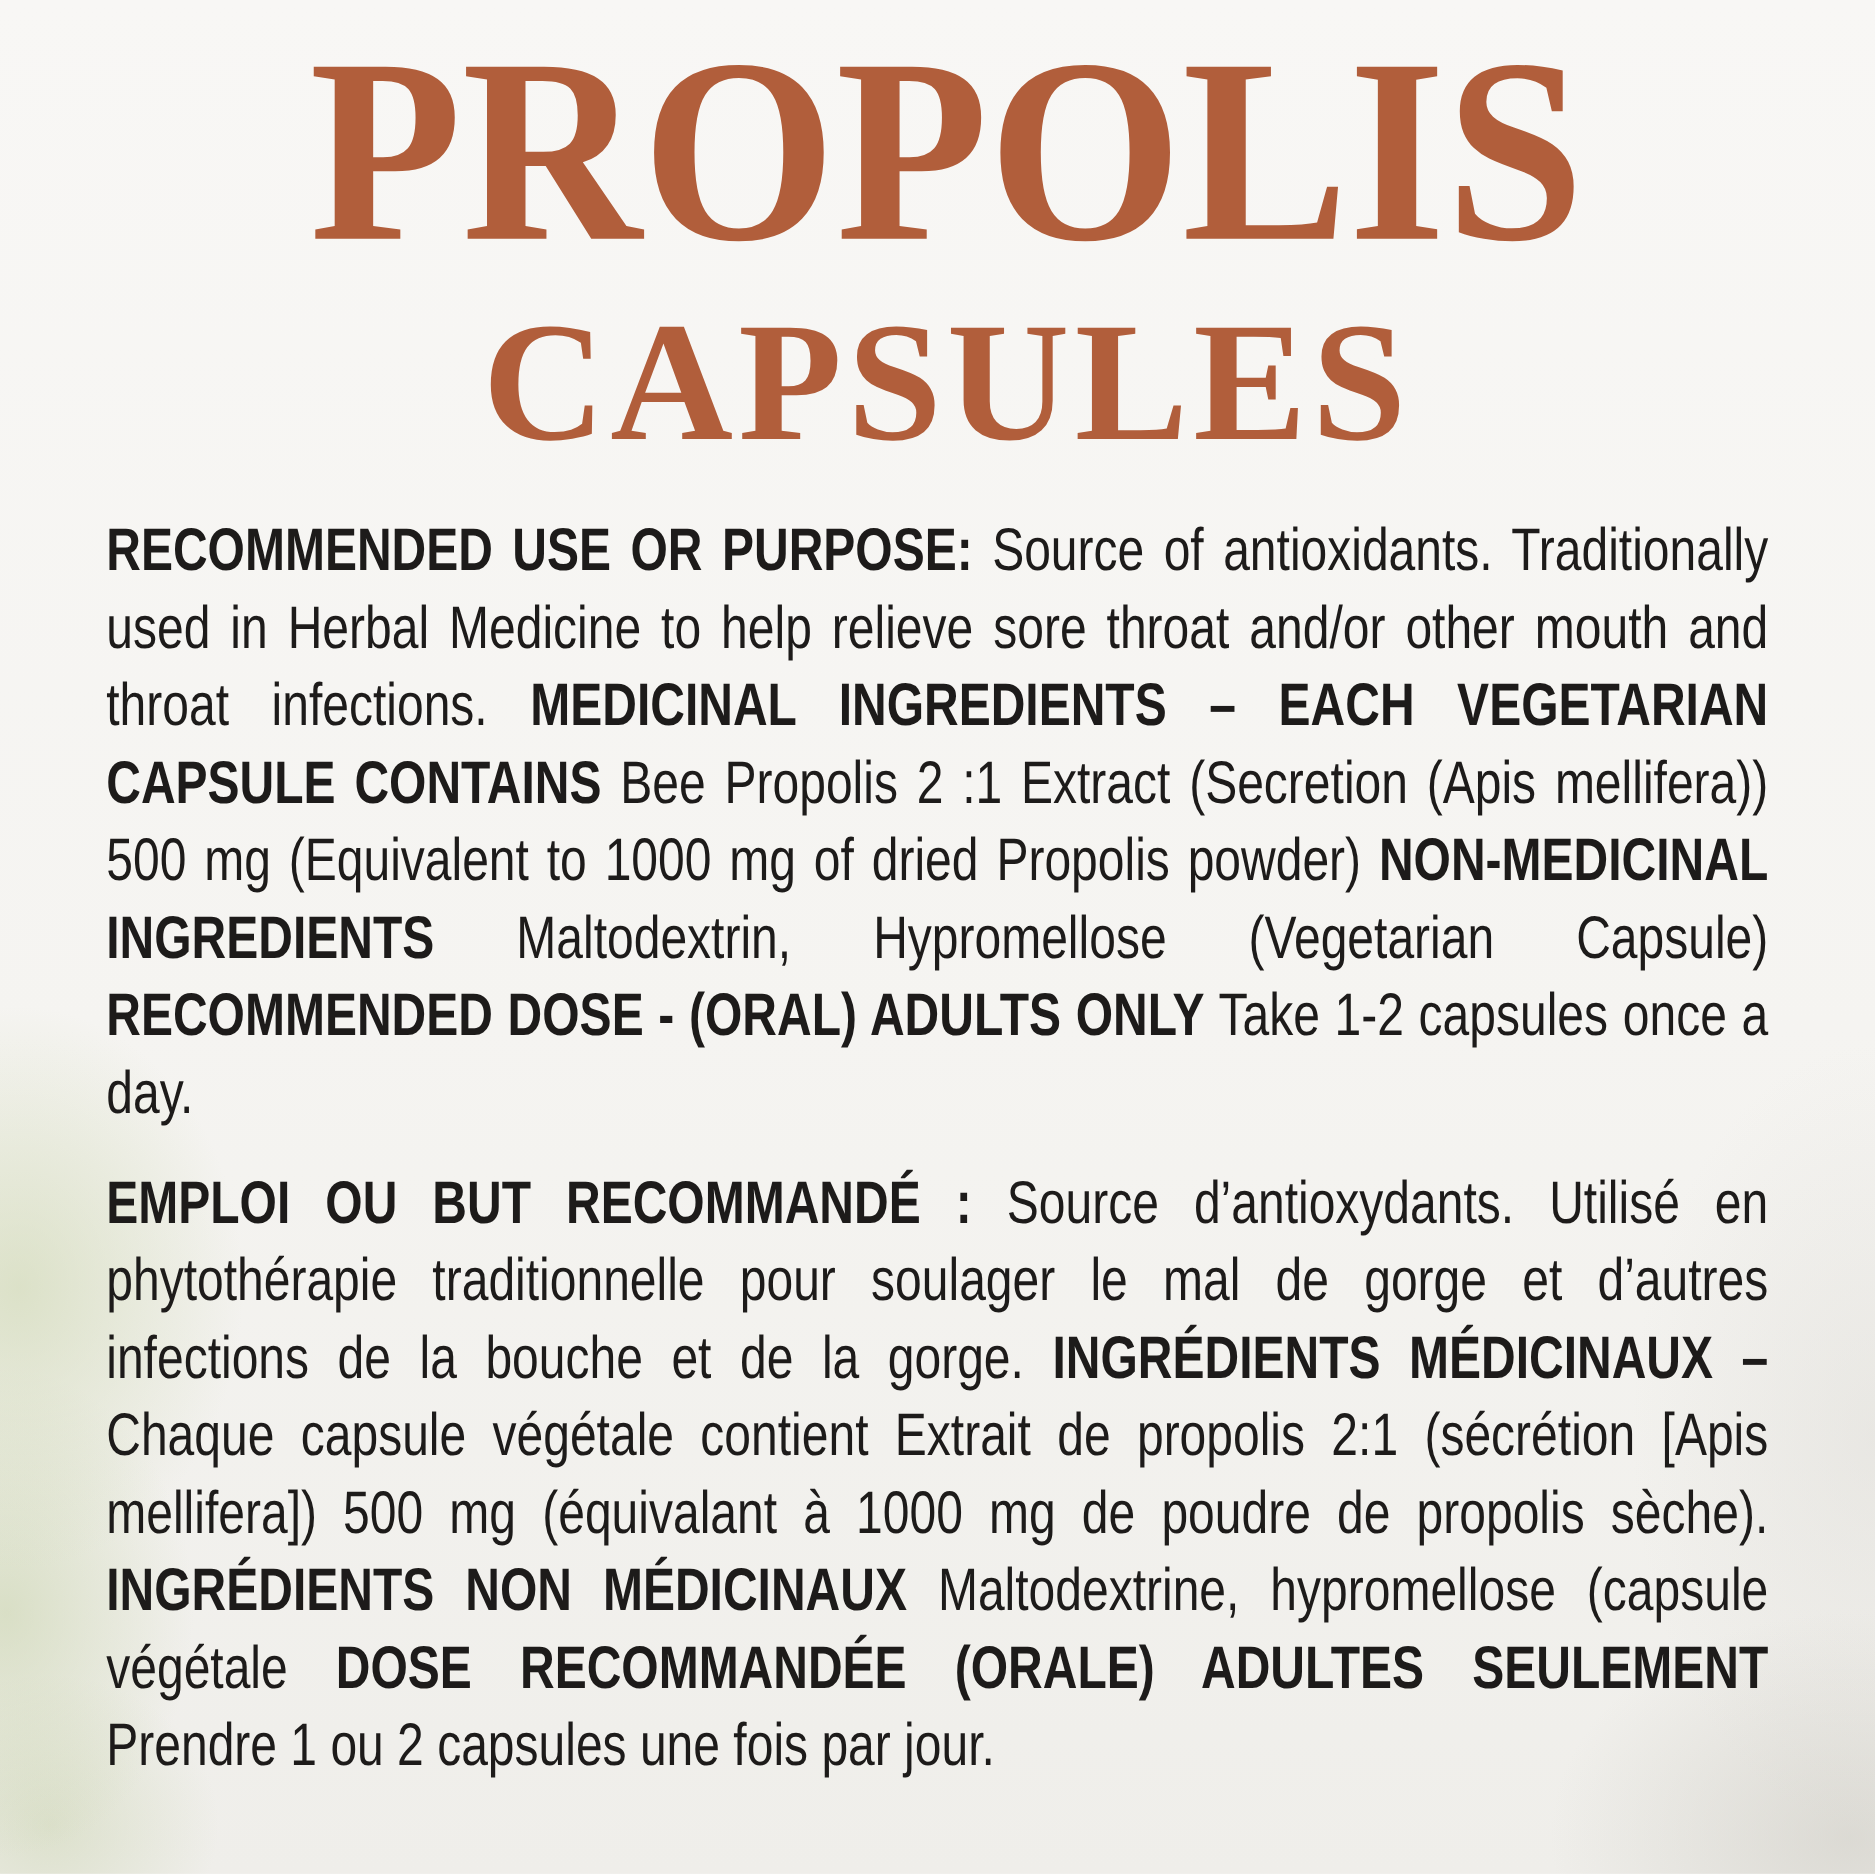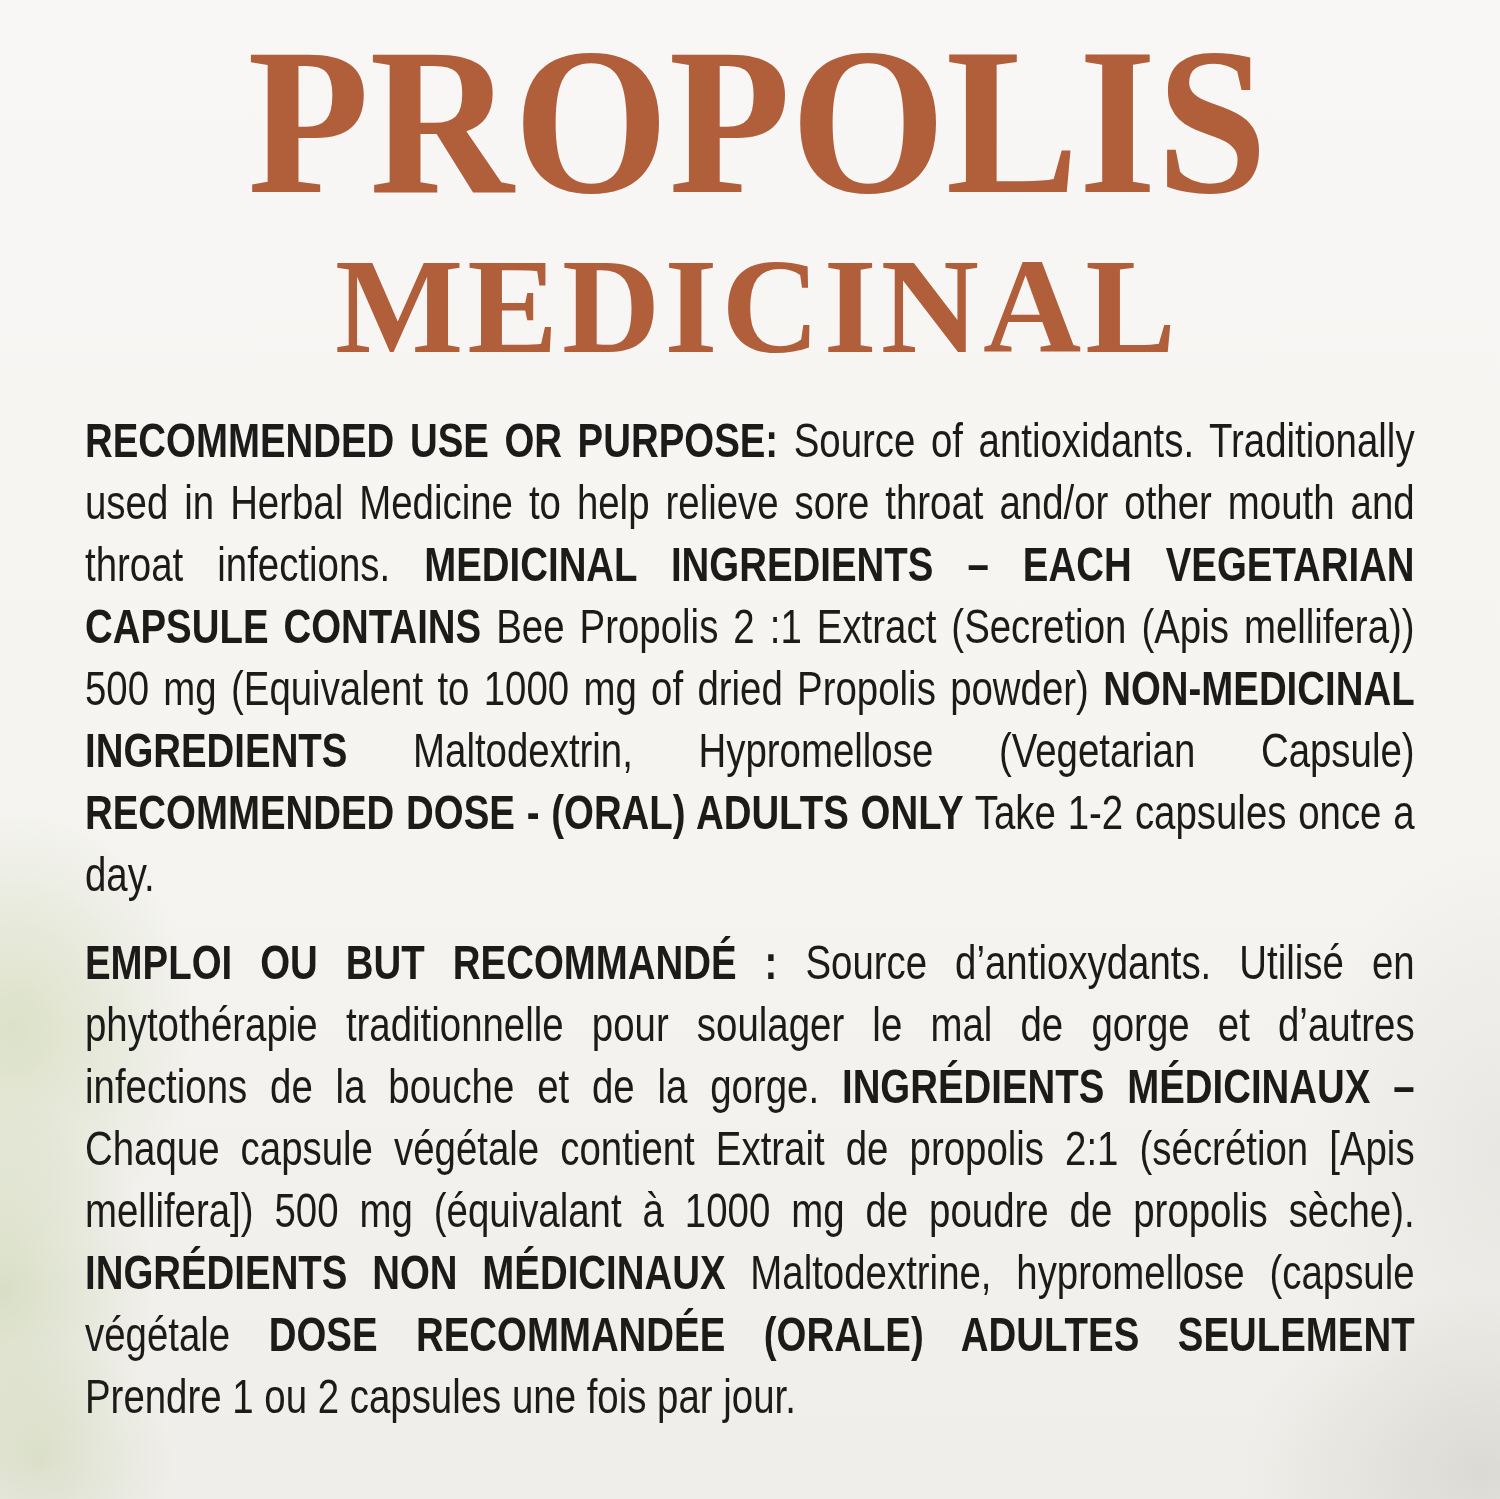--- a/index.html
+++ b/index.html
@@ -64,20 +64,20 @@
   p.directions.fr { margin-top: 26px; }
   p.directions .hd { font-weight: 700; }
 </style>
 </head>
 <body>
 
 <div class="label">
 
   <div class="title-block">
     <h1 class="product-title">PROPOLIS</h1>
-    <h2 class="product-subtitle">MEDICINAL</h2>
+    <h2 class="product-subtitle">CAPSULES</h2>
   </div>
 
   <p class="directions en"><span class="hd">RECOMMENDED USE OR PURPOSE: </span><span>Source of antioxidants. Traditionally used in Herbal Medicine to help relieve sore throat and/or other mouth and throat infections. </span><span class="hd">MEDICINAL INGREDIENTS – EACH VEGETARIAN CAPSULE CONTAINS </span><span>Bee Propolis 2 :1 Extract (Secretion (Apis mellifera)) 500 mg (Equivalent to 1000 mg of dried Propolis powder) </span><span class="hd">NON-MEDICINAL INGREDIENTS </span><span>Maltodextrin, Hypromellose (Vegetarian Capsule) </span><span class="hd">RECOMMENDED DOSE - (ORAL) ADULTS ONLY </span><span>Take 1-2 capsules once a day.</span></p>
 
   <p class="directions fr"><span class="hd">EMPLOI OU BUT RECOMMANDÉ : </span><span>Source d’antioxydants. Utilisé en phytothérapie traditionnelle pour soulager le mal de gorge et d’autres infections de la bouche et de la gorge. </span><span class="hd">INGRÉDIENTS MÉDICINAUX – </span><span>Chaque capsule végétale contient Extrait de propolis 2:1 (sécrétion [Apis mellifera]) 500 mg (équivalant à 1000 mg de poudre de propolis sèche). </span><span class="hd">INGRÉDIENTS NON MÉDICINAUX </span><span>Maltodextrine, hypromellose (capsule végétale </span><span class="hd">DOSE RECOMMANDÉE (ORALE) ADULTES SEULEMENT </span><span>Prendre 1 ou 2 capsules une fois par jour.</span></p>
 
 </div>
 
 </body></html>

